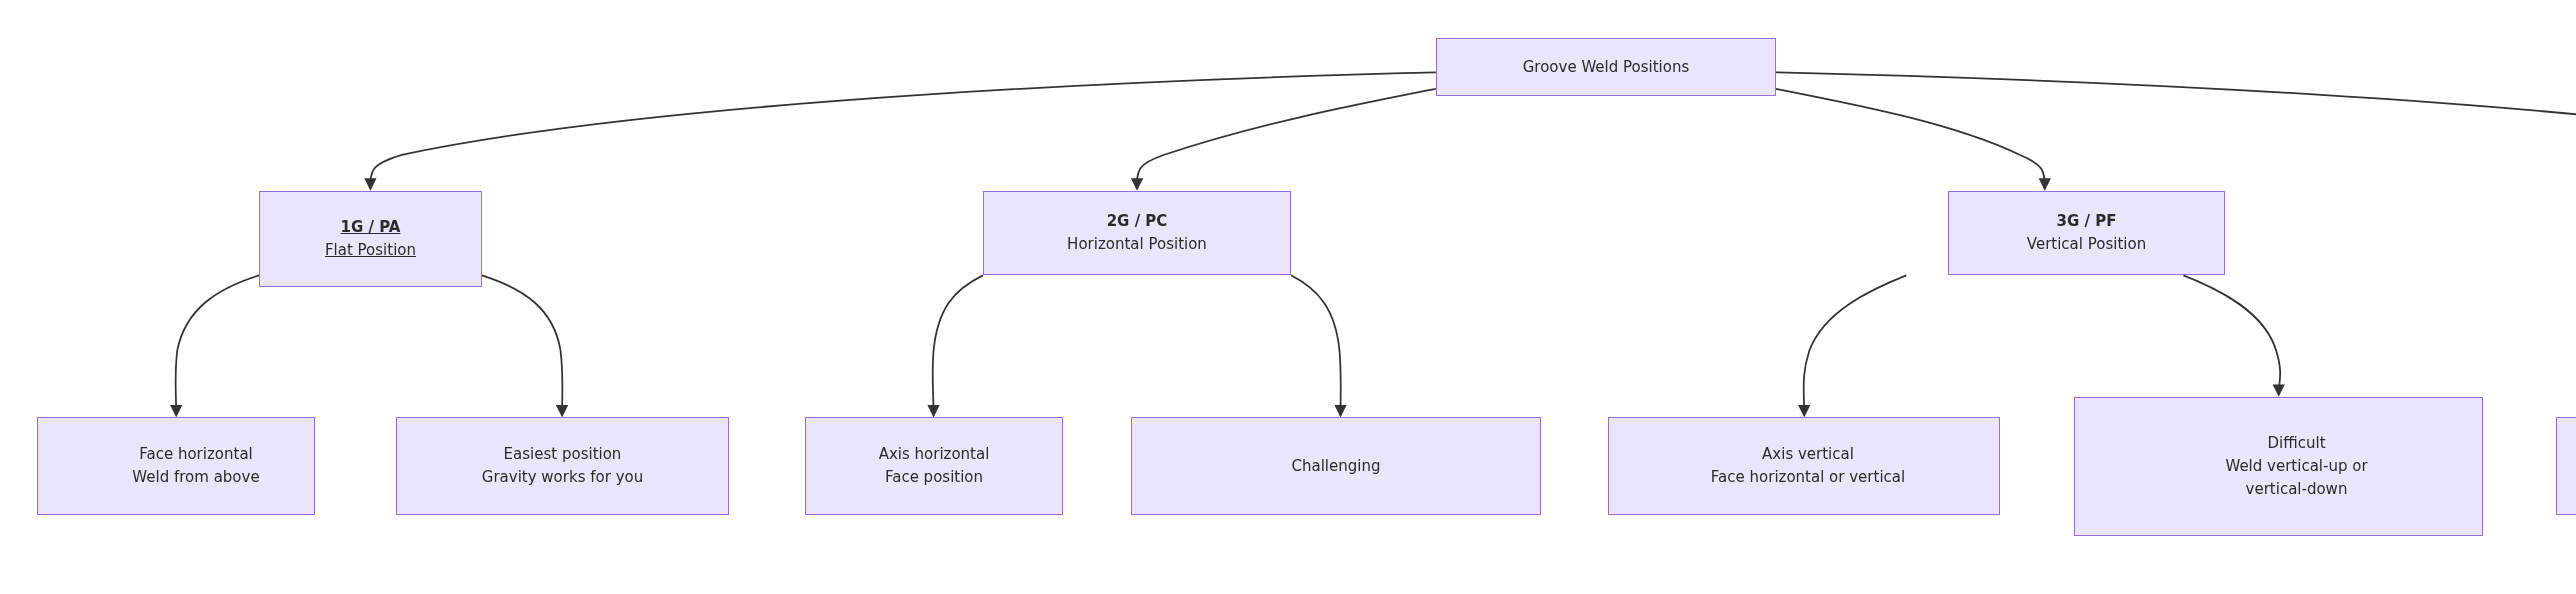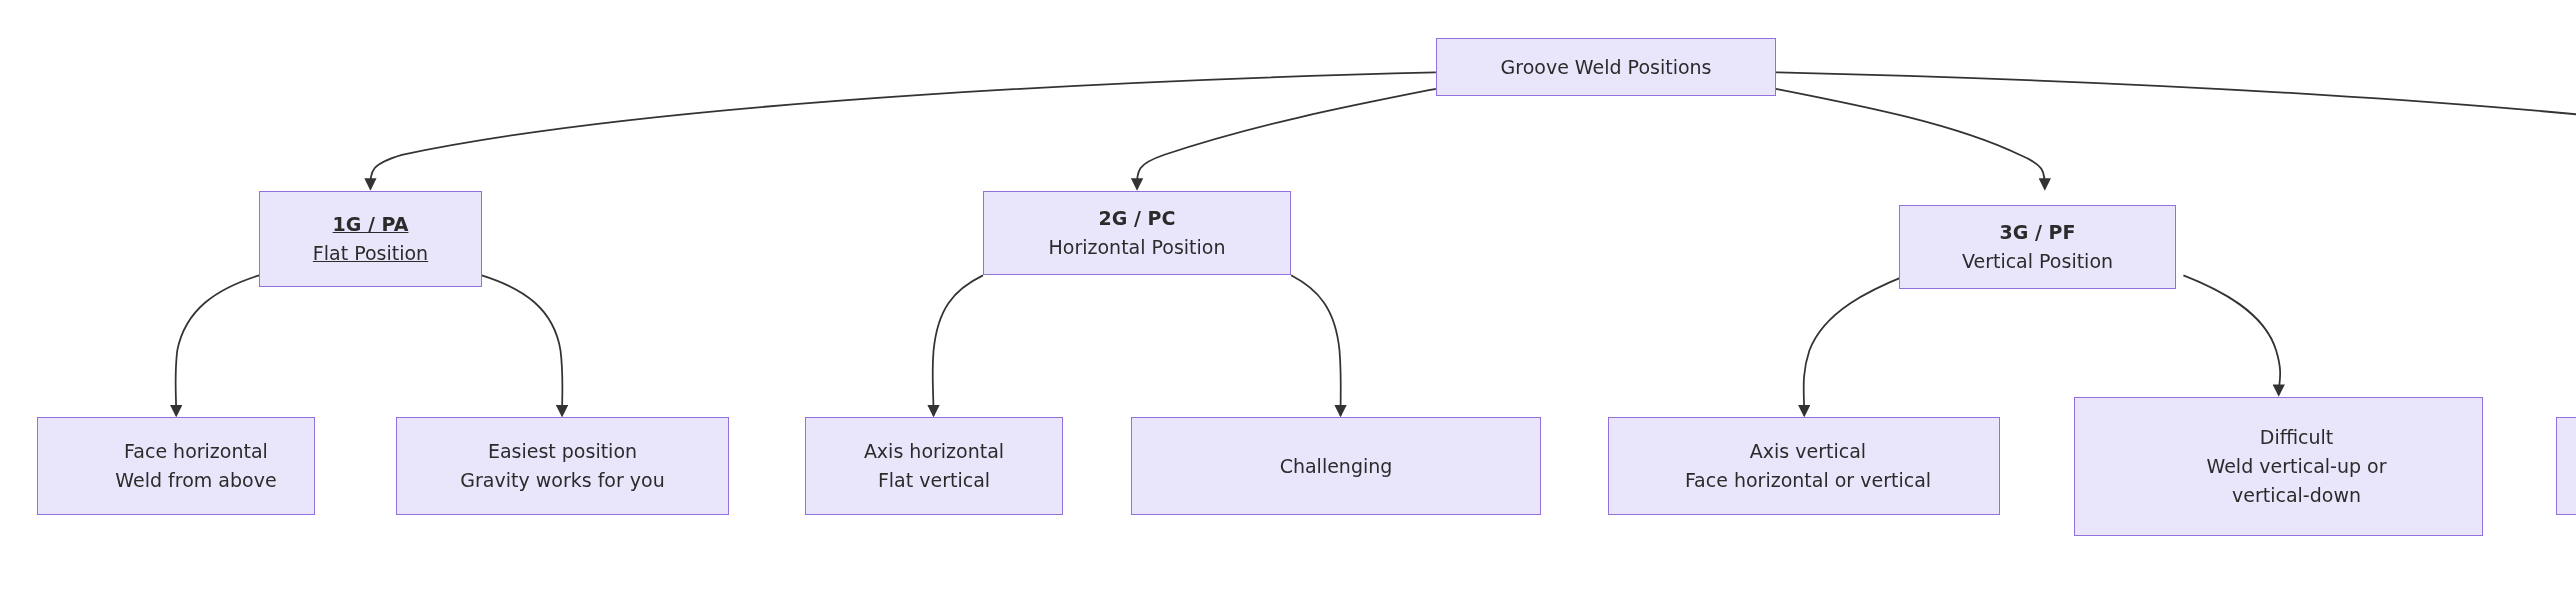--- a/index.html
+++ b/index.html
@@ -32,21 +32,21 @@
     position: absolute;
     box-sizing: border-box;
     background: #e9e6fb;
     border: 1.5px solid #9370db;
     display: flex;
     flex-direction: column;
     align-items: center;
     justify-content: center;
     text-align: center;
     color: #2b2b2b;
-    font-size: 19px;
+    font-size: 15px;
     line-height: 1.52;
   }
   .node .line-strong {
     font-weight: bold;
   }
   .node .line {
     white-space: nowrap;
   }
 </style>
 </head>
@@ -81,35 +81,35 @@
         <div class="line">Groove Weld Positions</div>
       </div>
       <div class="node" style="left: 259px; top: 191px; width: 223px; height: 96px; text-decoration: underline;">
         <div class="line line-strong">1G / PA</div>
         <div class="line">Flat Position</div>
       </div>
       <div class="node" style="left: 983px; top: 191px; width: 308px; height: 84px;">
         <div class="line line-strong">2G / PC</div>
         <div class="line">Horizontal Position</div>
       </div>
-      <div class="node" style="left: 1899px; top: 191px; width: 277px; height: 84px; margin-top: 14px;">
+      <div class="node" style="left: 1948px; top: 191px; width: 277px; height: 84px;">
         <div class="line line-strong">3G / PF</div>
         <div class="line">Vertical Position</div>
       </div>
       <div class="node" style="left: 37px; top: 417px; width: 278px; height: 98px; padding-left: 40px;">
         <div class="line">Face horizontal</div>
         <div class="line">Weld from above</div>
       </div>
       <div class="node" style="left: 396px; top: 417px; width: 333px; height: 98px;">
         <div class="line">Easiest position</div>
         <div class="line">Gravity works for you</div>
       </div>
       <div class="node" style="left: 805px; top: 417px; width: 258px; height: 98px;">
         <div class="line">Axis horizontal</div>
-        <div class="line">Flat vertical</div>
+        <div class="line">Face position</div>
       </div>
       <div class="node" style="left: 1131px; top: 417px; width: 410px; height: 98px;">
         <div class="line">Challenging</div>
       </div>
       <div class="node" style="left: 1608px; top: 417px; width: 392px; height: 98px; padding-left: 8px;">
         <div class="line">Axis vertical</div>
         <div class="line">Face horizontal or vertical</div>
       </div>
       <div class="node" style="left: 2074px; top: 397px; width: 409px; height: 139px; padding-left: 36px;">
         <div class="line">Difficult</div>

